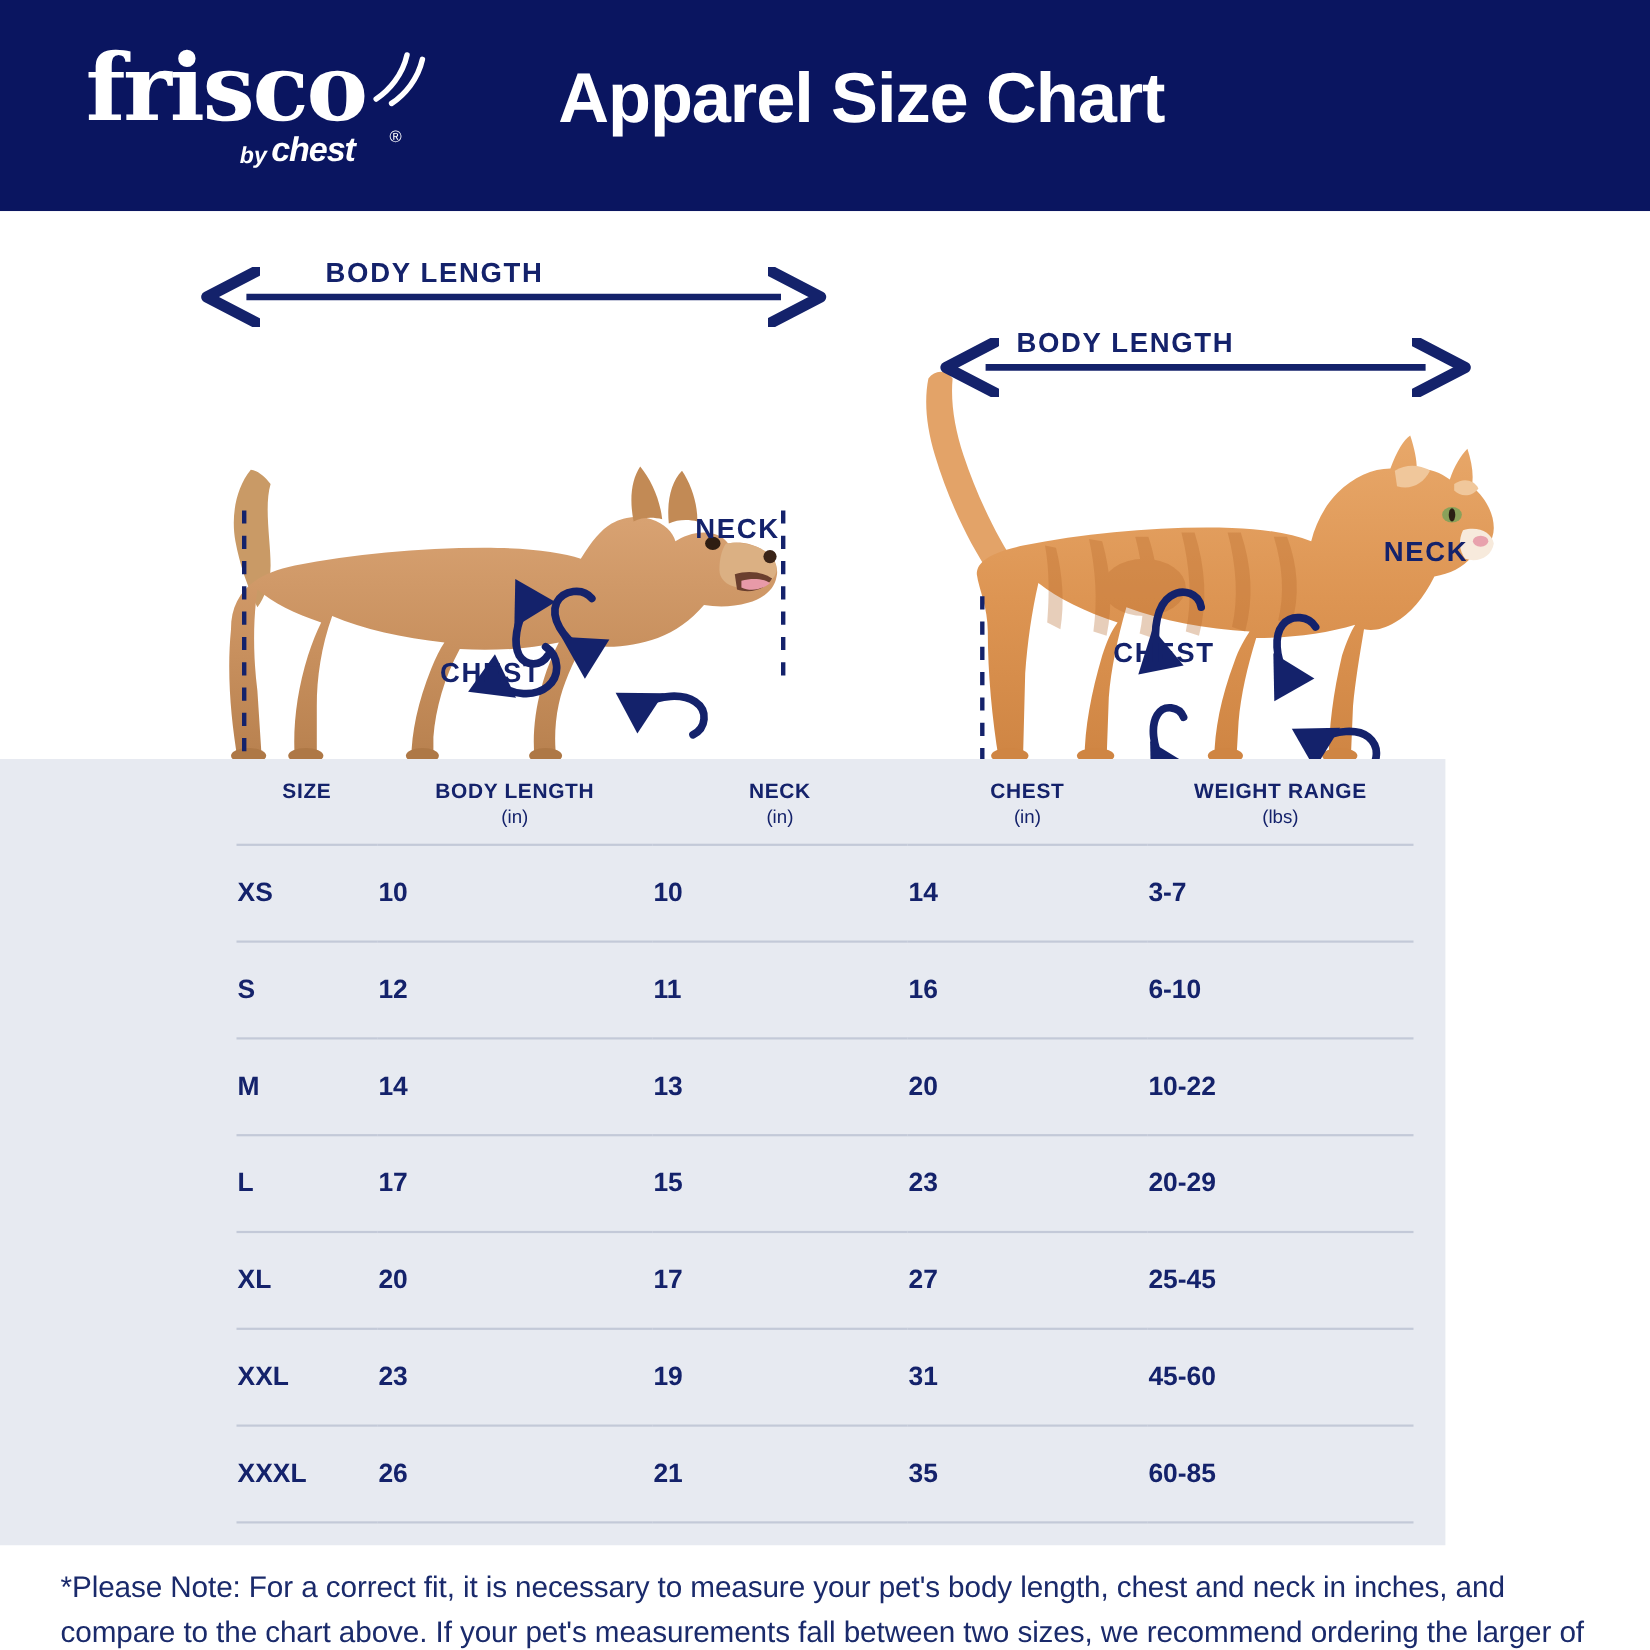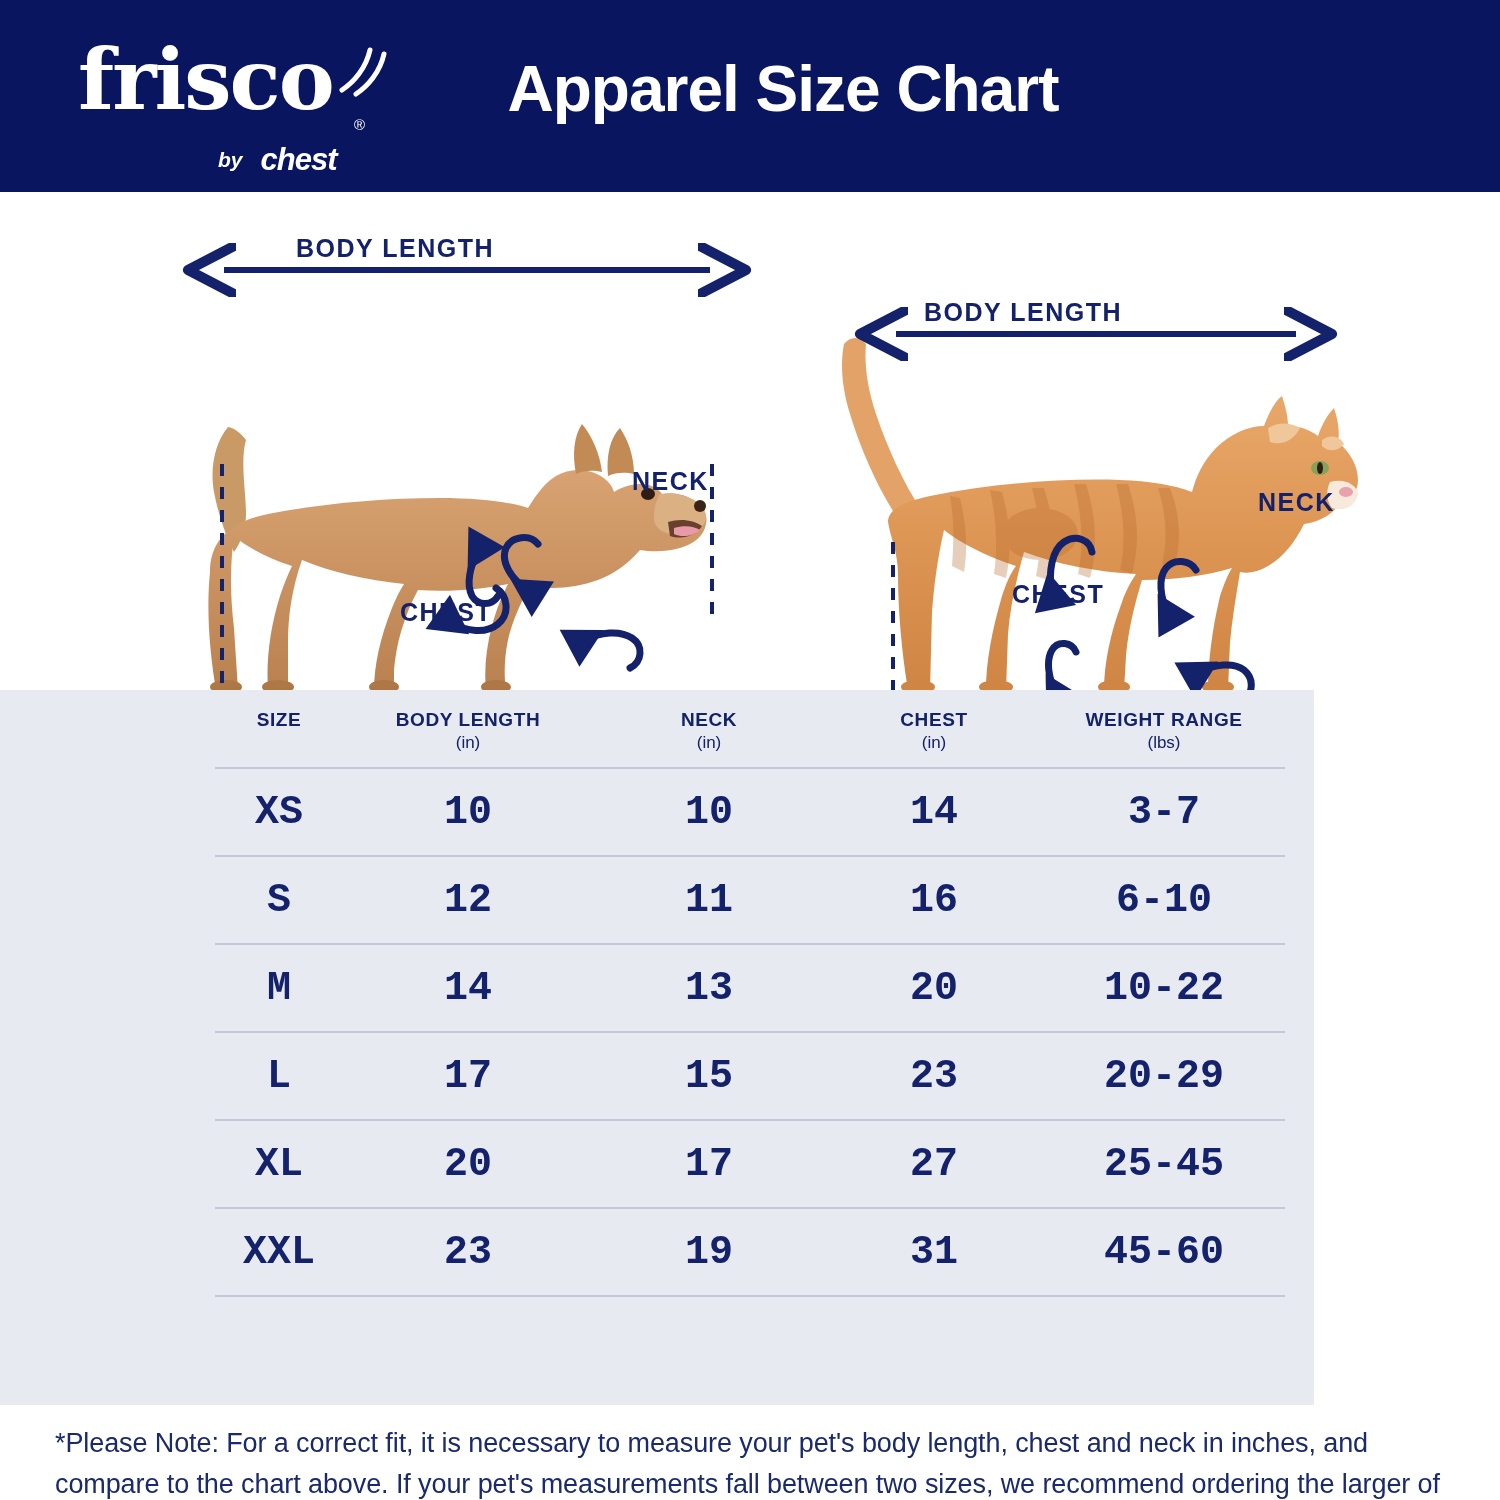--- a/index.html
+++ b/index.html
@@ -24,22 +24,22 @@
     font-family:"DejaVu Serif", serif;
     font-size:84px;font-weight:700;color:#ffffff;
     letter-spacing:-2px;line-height:1;
   }
   .logo-reg{
     position:absolute;left:276px;top:78px;
     font-size:15px;color:#ffffff;font-family:"Liberation Sans",sans-serif;
   }
   .logo-swoosh{position:absolute;left:258px;top:8px;}
   .logo-sub{
-    position:absolute;left:140px;top:104px;
-    display:flex;align-items:center;gap:18px;
+    position:absolute;left:140px;top:80px;
+    display:flex;align-items:flex-end;gap:4px;
   }
   .logo-sub-by{
     font-size:21px;color:#ffffff;font-style:italic;font-weight:700;
     font-family:"Liberation Sans",sans-serif;
   }
   .logo-sub-chewy{
     font-size:31px;color:#ffffff;font-weight:700;font-style:italic;
     font-family:"Liberation Sans",sans-serif;letter-spacing:-1px;
   }
   .header-title{
@@ -77,24 +77,23 @@
   .tbl th{
     font-family:"Liberation Sans",sans-serif;
     font-weight:700;color:#14226b;
     font-size:19px;letter-spacing:0.6px;
     padding:18px 0 14px 0;
     vertical-align:top;
     line-height:1.25;
   }
   .th-unit{font-size:17px;font-weight:400;letter-spacing:0;display:block;}
   .tbl td{
-    font-family:Liberation Mono, monospace;
+    font-family:Liberation Sans, sans-serif;
     font-weight:700;color:#14226b;
-    font-size:40px;
-    text-align:center;
+    font-size:24px;
     height:84px;
     border-top:2px solid #c3c9d8;
   }
   .tbl tbody tr:last-child td{border-bottom:2px solid #c3c9d8;}
   .col-size{width:128px;}
   .col-bl{width:250px;}
   .col-neck{width:232px;}
   .col-chest{width:218px;}
   .col-wt{width:242px;}
 
@@ -373,20 +372,27 @@
           <td>27</td>
           <td>25-45</td>
         </tr>
         <tr>
           <td>XXL</td>
           <td>23</td>
           <td>19</td>
           <td>31</td>
           <td>45-60</td>
         </tr>
+        <tr>
+          <td>XXXL</td>
+          <td>26</td>
+          <td>21</td>
+          <td>35</td>
+          <td>60-85</td>
+        </tr>
       </tbody>
     </table>
   </div>
 
   <div class="footnote">
     <p>*Please Note: For a correct fit, it is necessary to measure your pet's body length, chest and neck in inches, and compare to the chart above. If your pet's measurements fall between two sizes, we recommend ordering the larger of the two sizes.</p>
   </div>
 
 </div>
 

